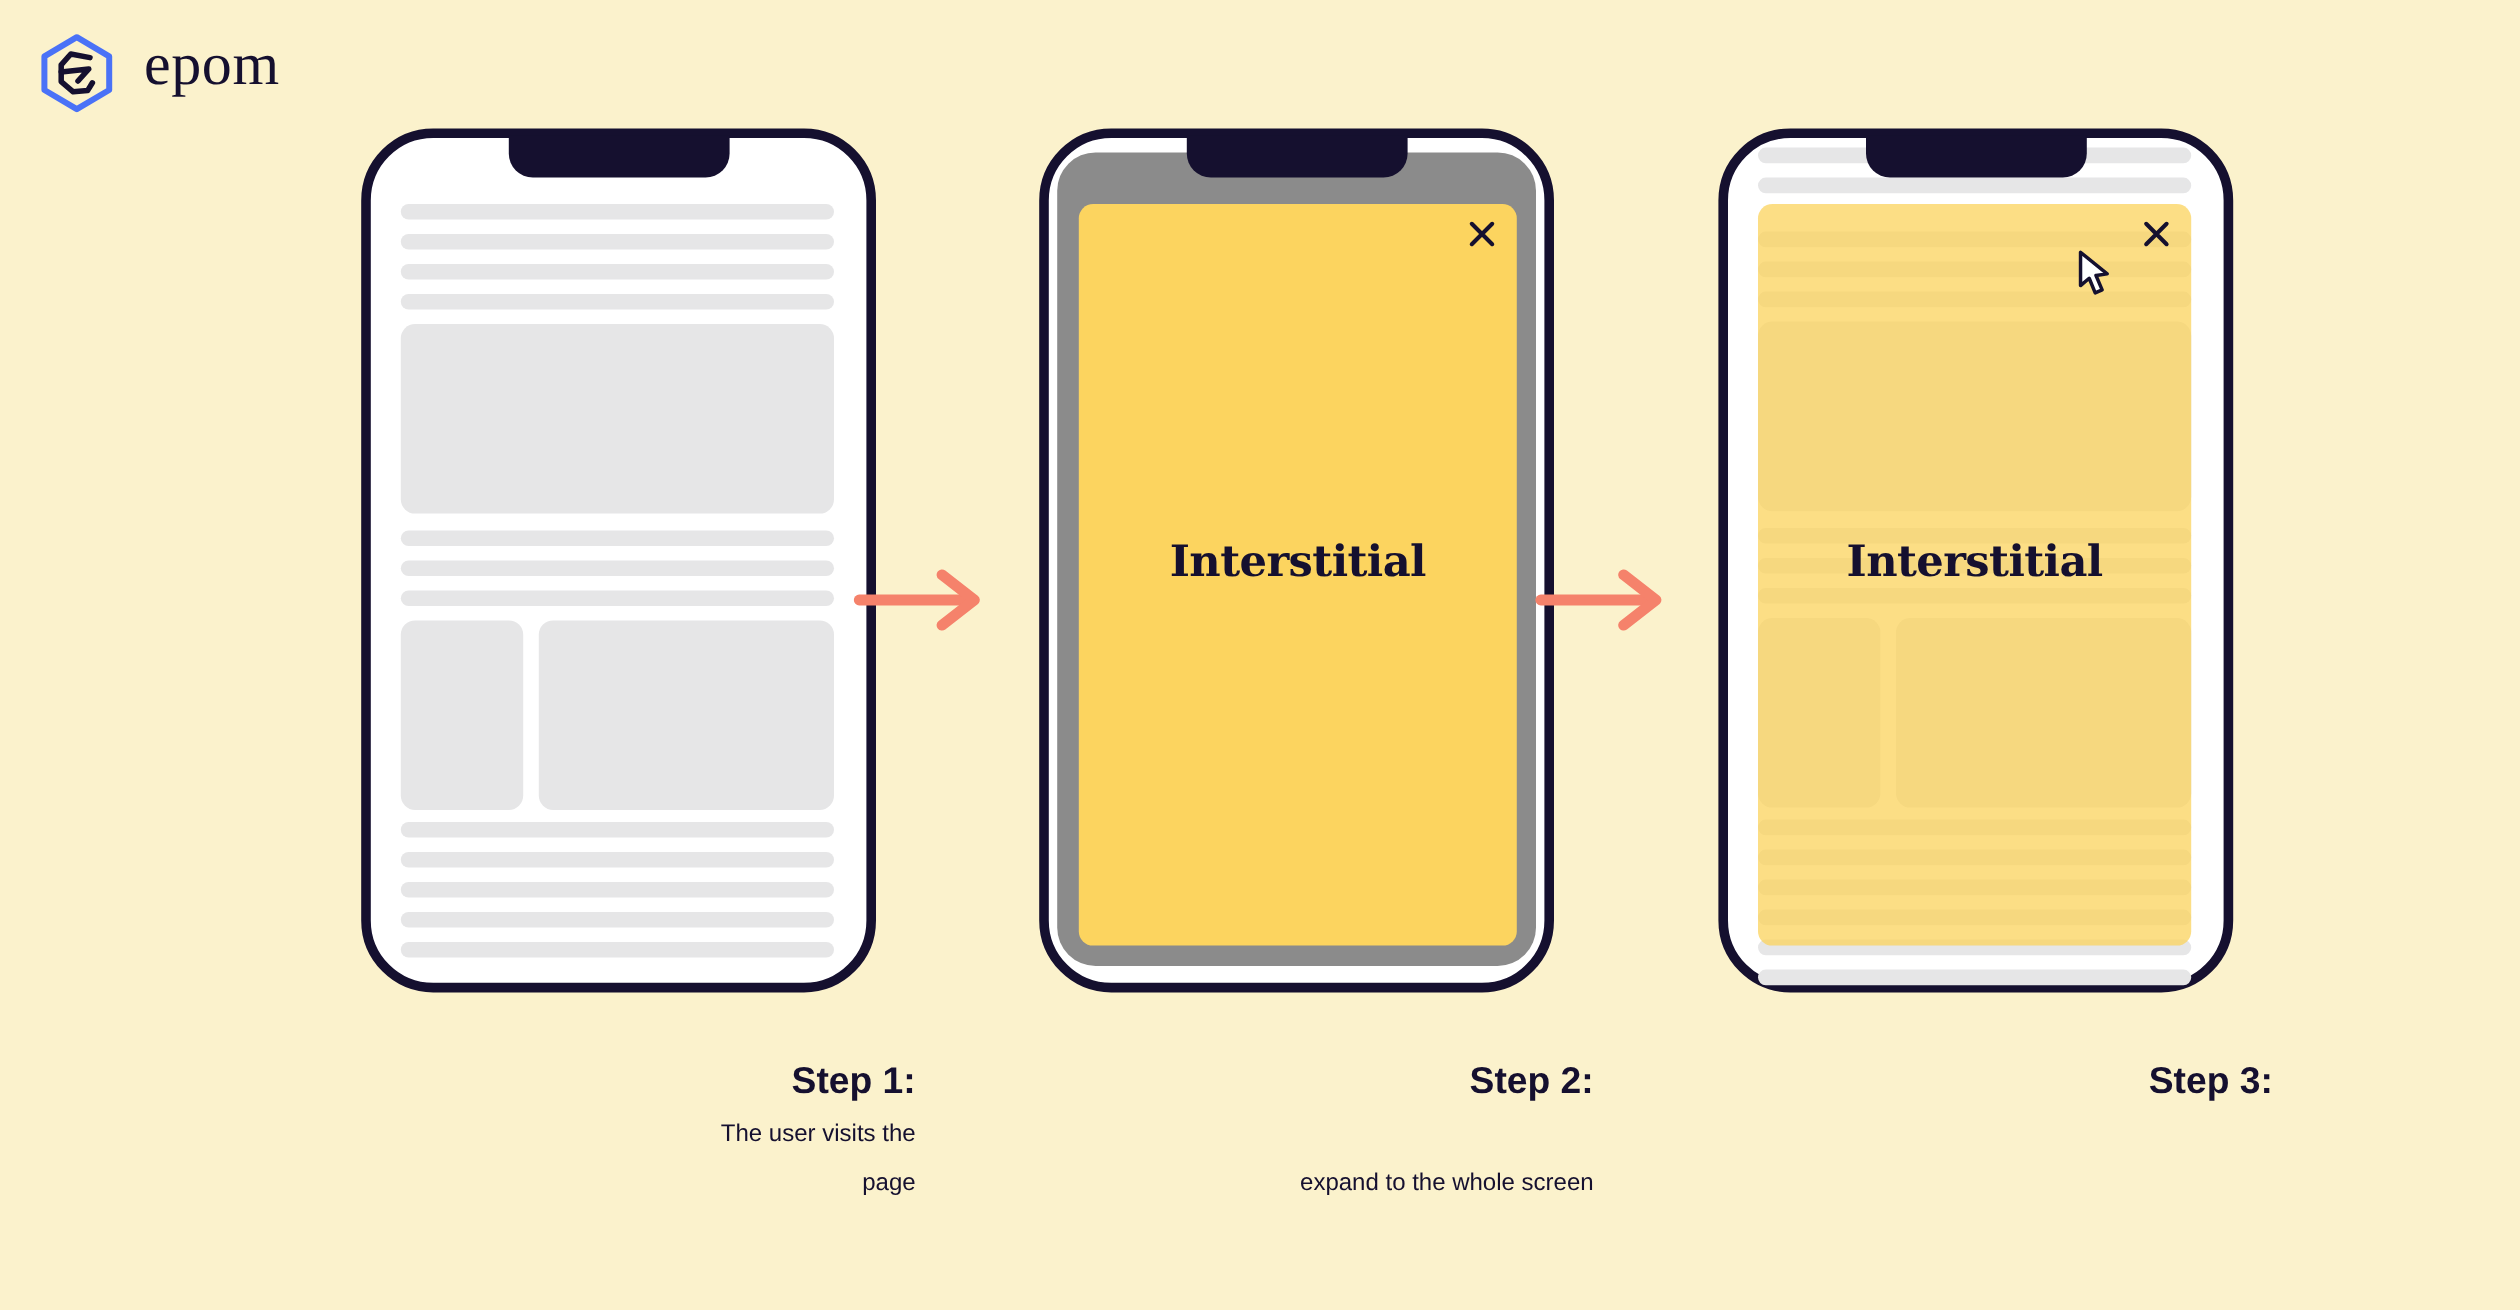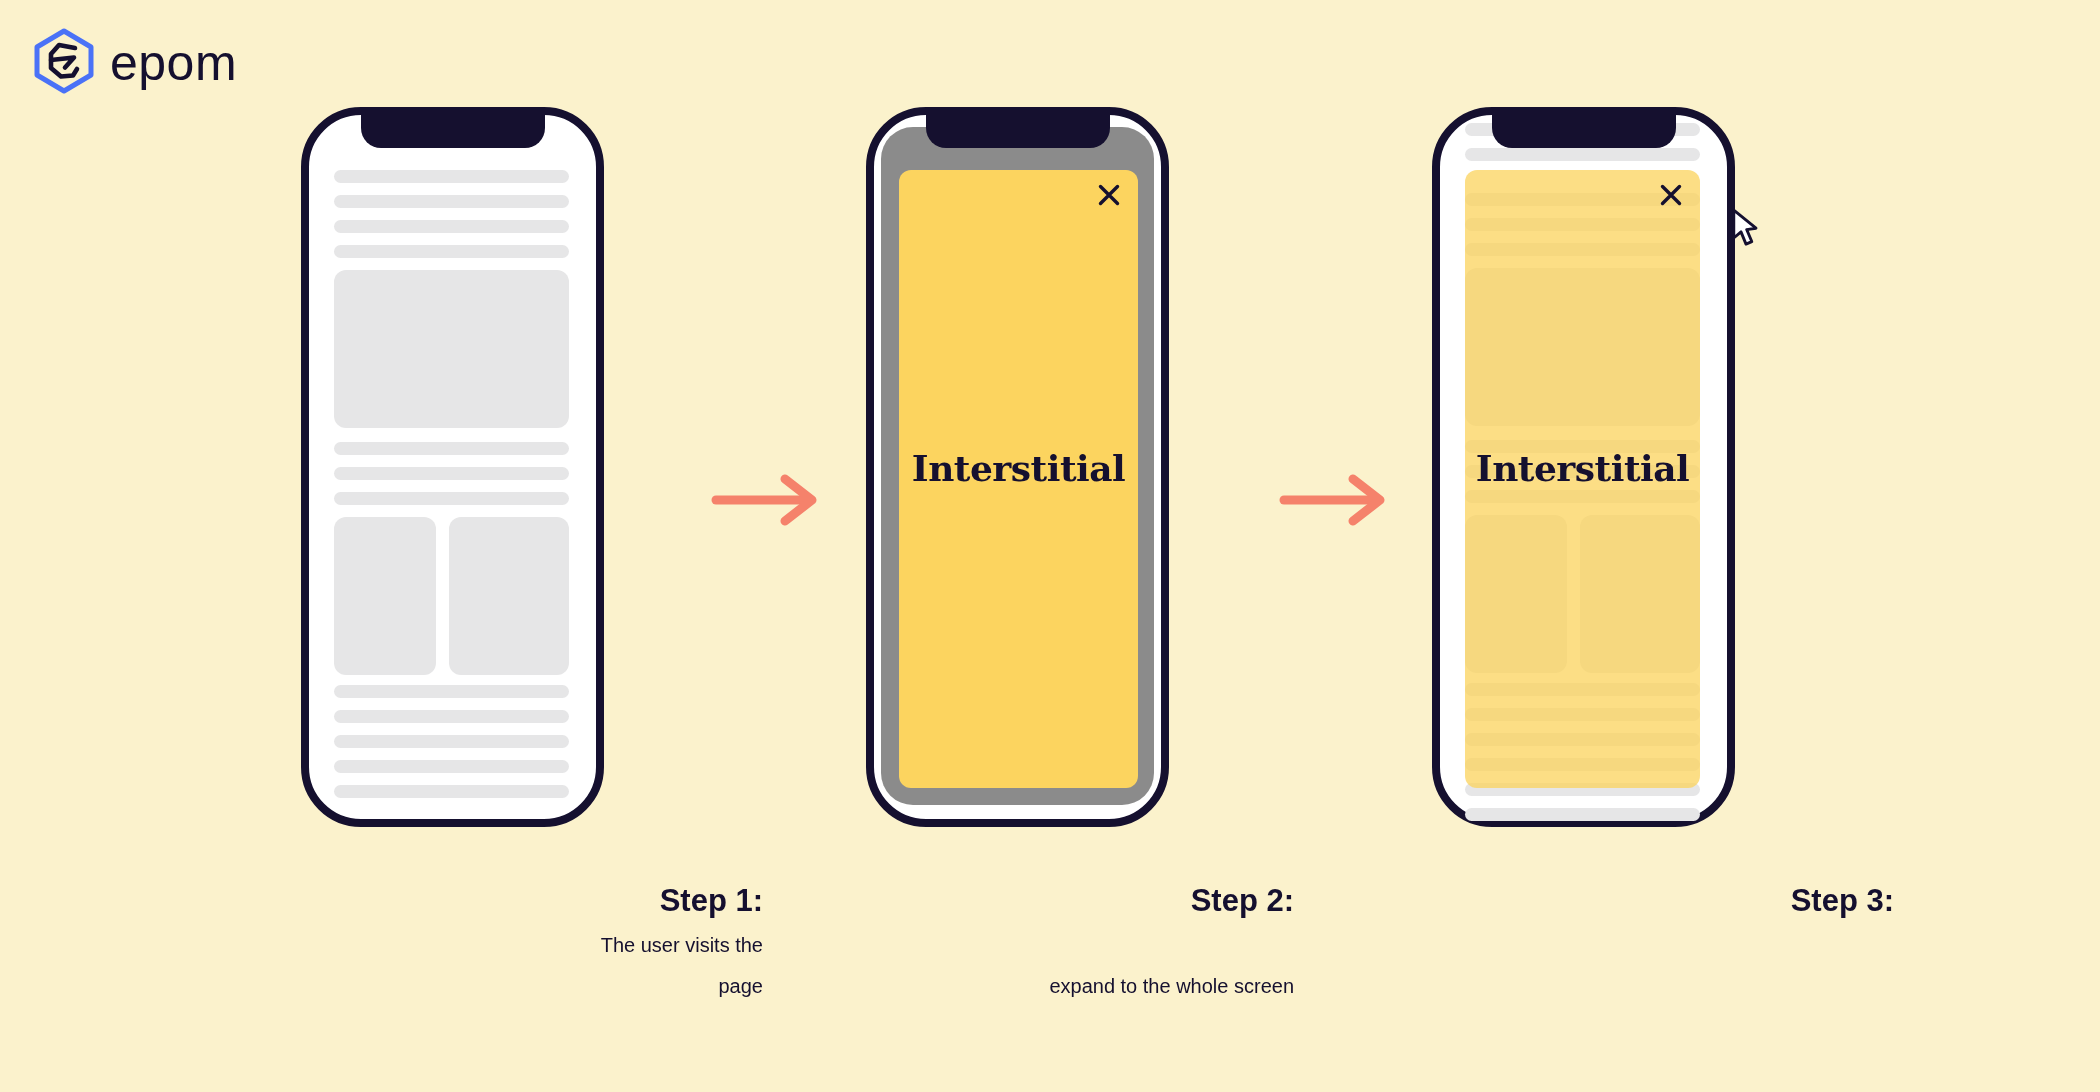--- a/index.html
+++ b/index.html
@@ -12,26 +12,26 @@
     --blue:#4A72F7;
   }
   *{margin:0;padding:0;box-sizing:border-box;}
   html,body{background:#ffffff;}
   body{font-family:"Liberation Sans","DejaVu Sans",sans-serif;}
   .canvas{
     position:relative;width:2100px;height:1092px;background:var(--cream);overflow:hidden;
   }
 
   
-  .logo{position:absolute;left:33px;top:28px;display:flex;align-items:flex-end;gap:15px;}
+  .logo{position:absolute;left:33px;top:28px;display:flex;align-items:flex-start;gap:25px;font-family:Liberation Serif, serif;}
   .logo-word{font-size:50px;color:var(--navy);letter-spacing:0.5px;line-height:1;padding-bottom:6px;}
 
   
   .phone{
-    position:absolute;top:107px;width:303px;height:720px;background:#ffffff;
+    position:absolute;top:107px;width:429px;height:720px;background:#ffffff;
     border:8px solid var(--navy);border-radius:60px;
   }
   .phone-1{left:301px;}
   .phone-2{left:866px;}
   .phone-3{left:1432px;}
   .notch{
     position:absolute;left:50%;transform:translateX(-50%);top:-2px;
     width:184px;height:35px;background:var(--navy);border-radius:0 0 20px 20px;z-index:5;
   }
 
@@ -76,21 +76,21 @@
   .cursor{position:absolute;left:265px;top:38px;width:32px;height:40px;}
 
   
   .flow-arrow{position:absolute;top:474px;width:108px;height:52px;}
   .arrow-1{left:711px;}
   .arrow-2{left:1279px;}
 
   
   .caption{position:absolute;top:882px;width:560px;text-align:right;color:var(--navy);}
   .cap-1{left:203px;}
-  .cap-2{left:734px;}
+  .cap-2{left:768px;}
   .cap-3{left:1334px;}
   .step-label{font-size:31px;font-weight:700;line-height:38px;margin-bottom:5px;}
   .step-desc{font-size:20px;font-weight:400;line-height:41px;}
 </style>
 </head>
 <body>
 
 <div class="canvas">
 
   <div class="logo">

